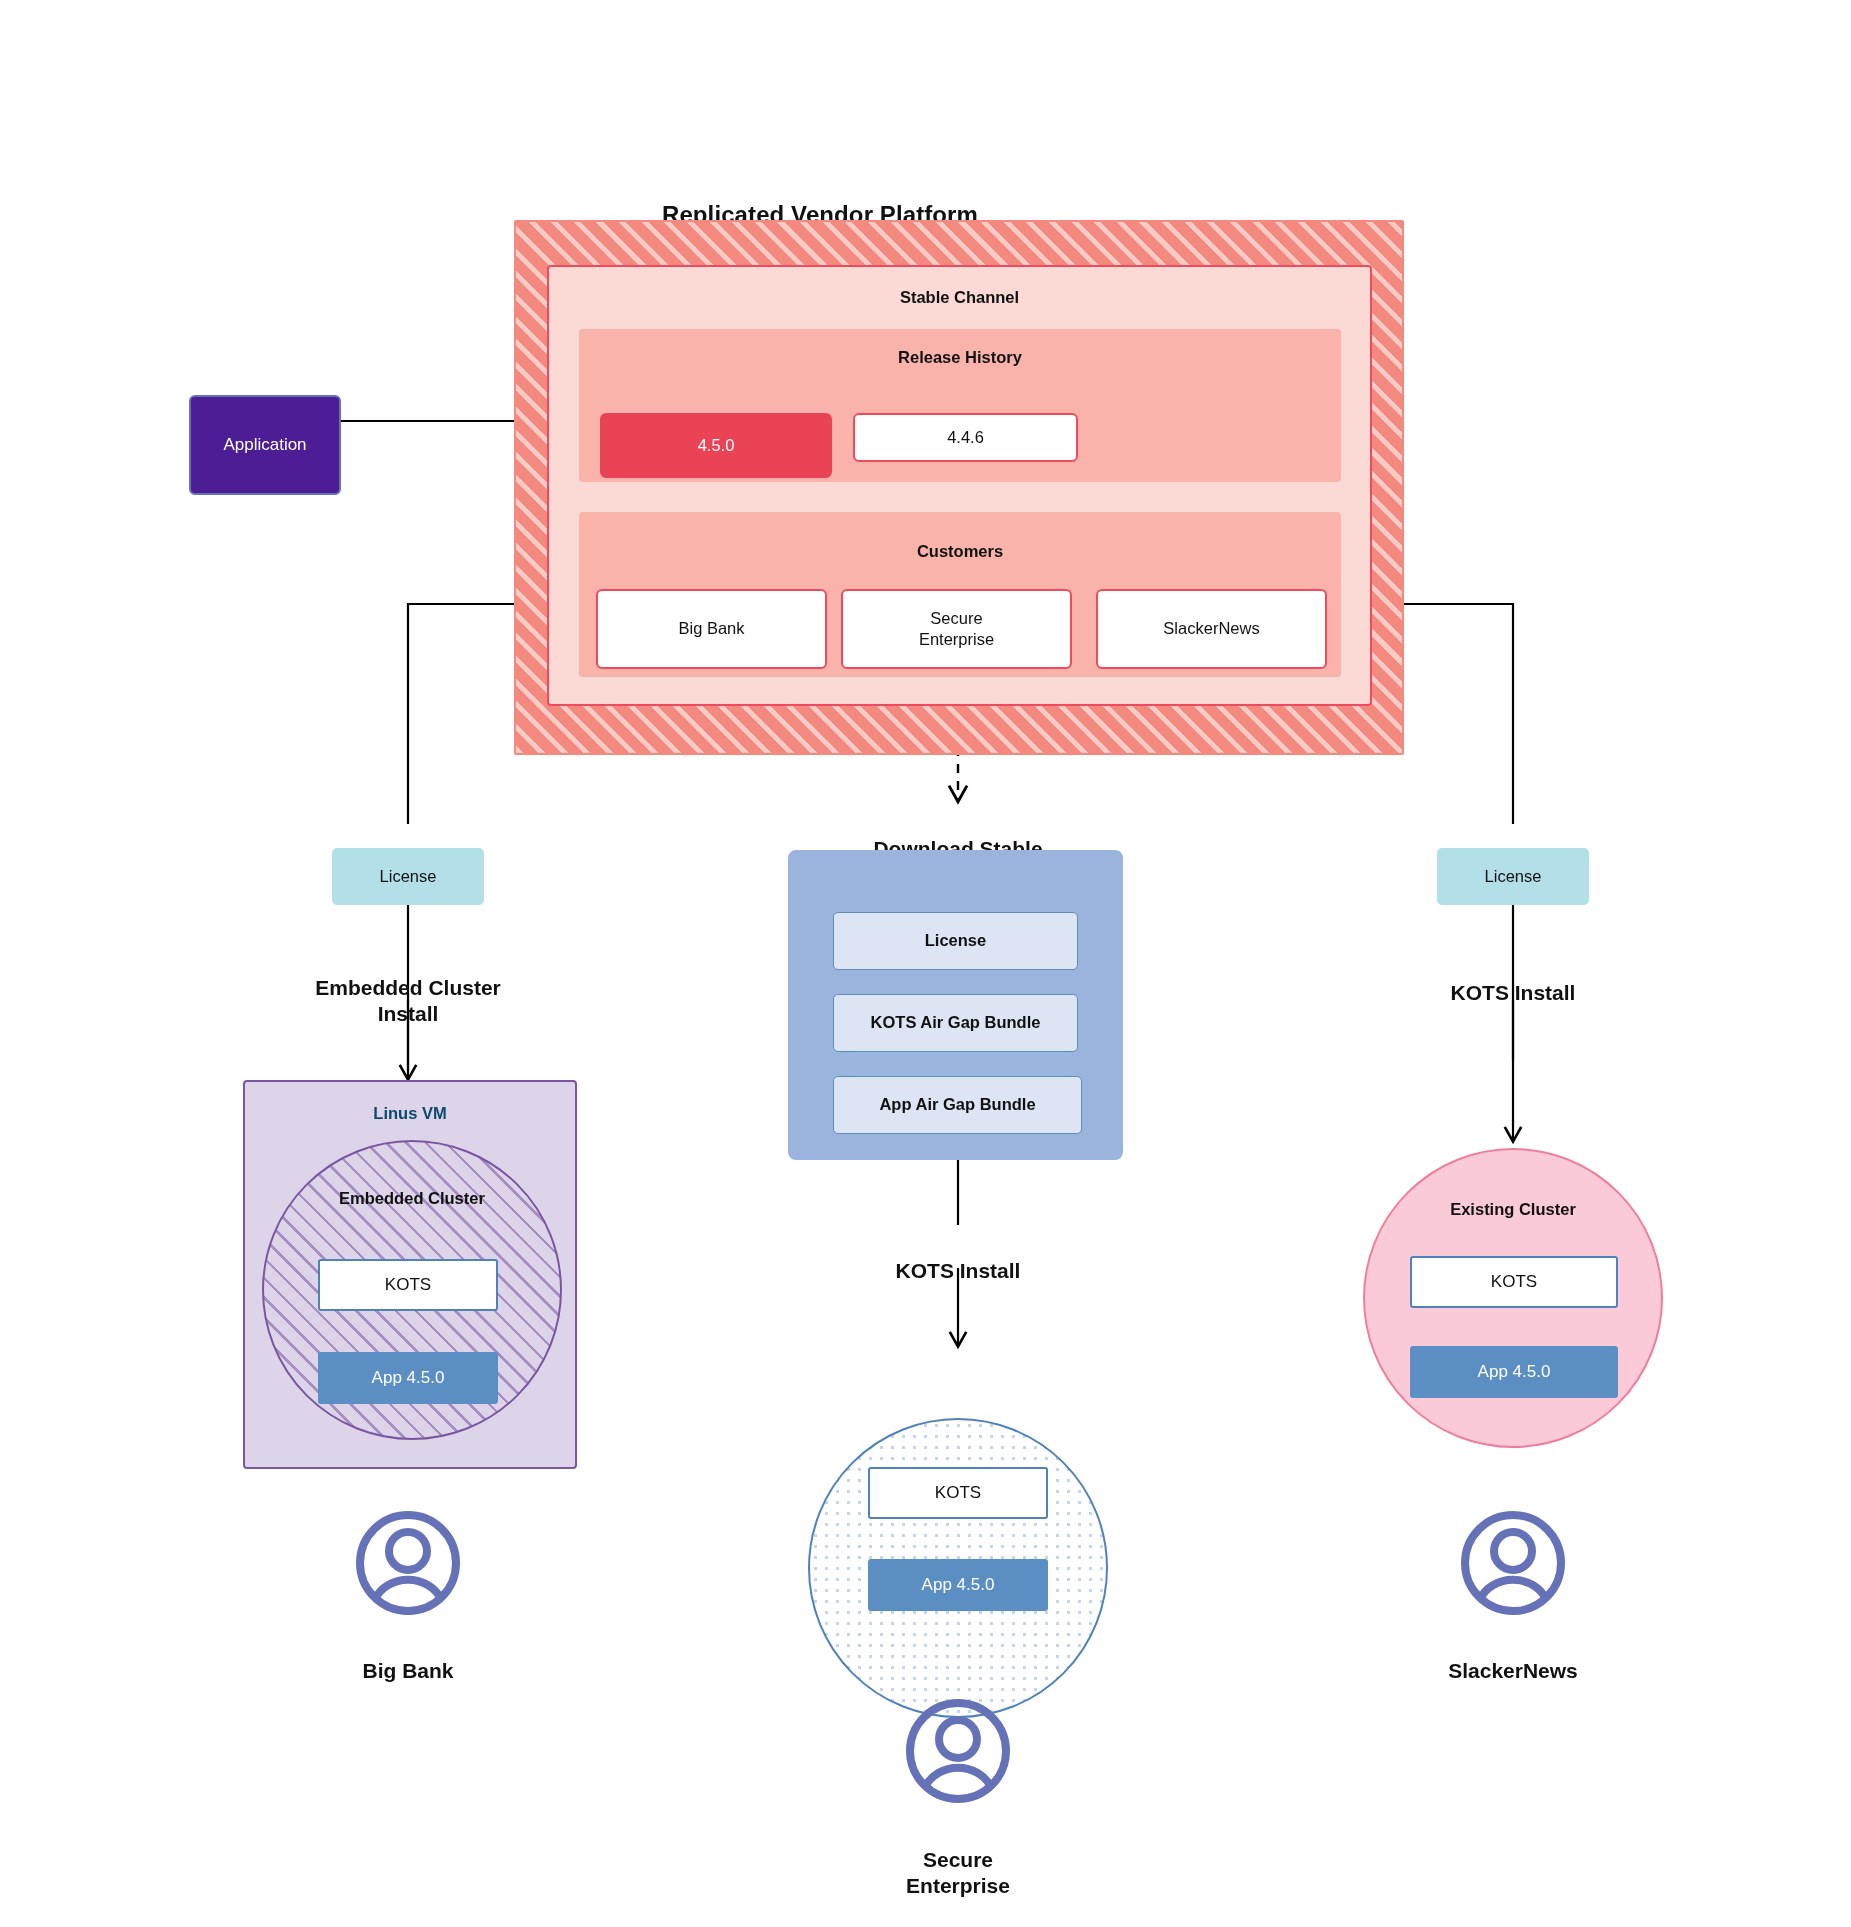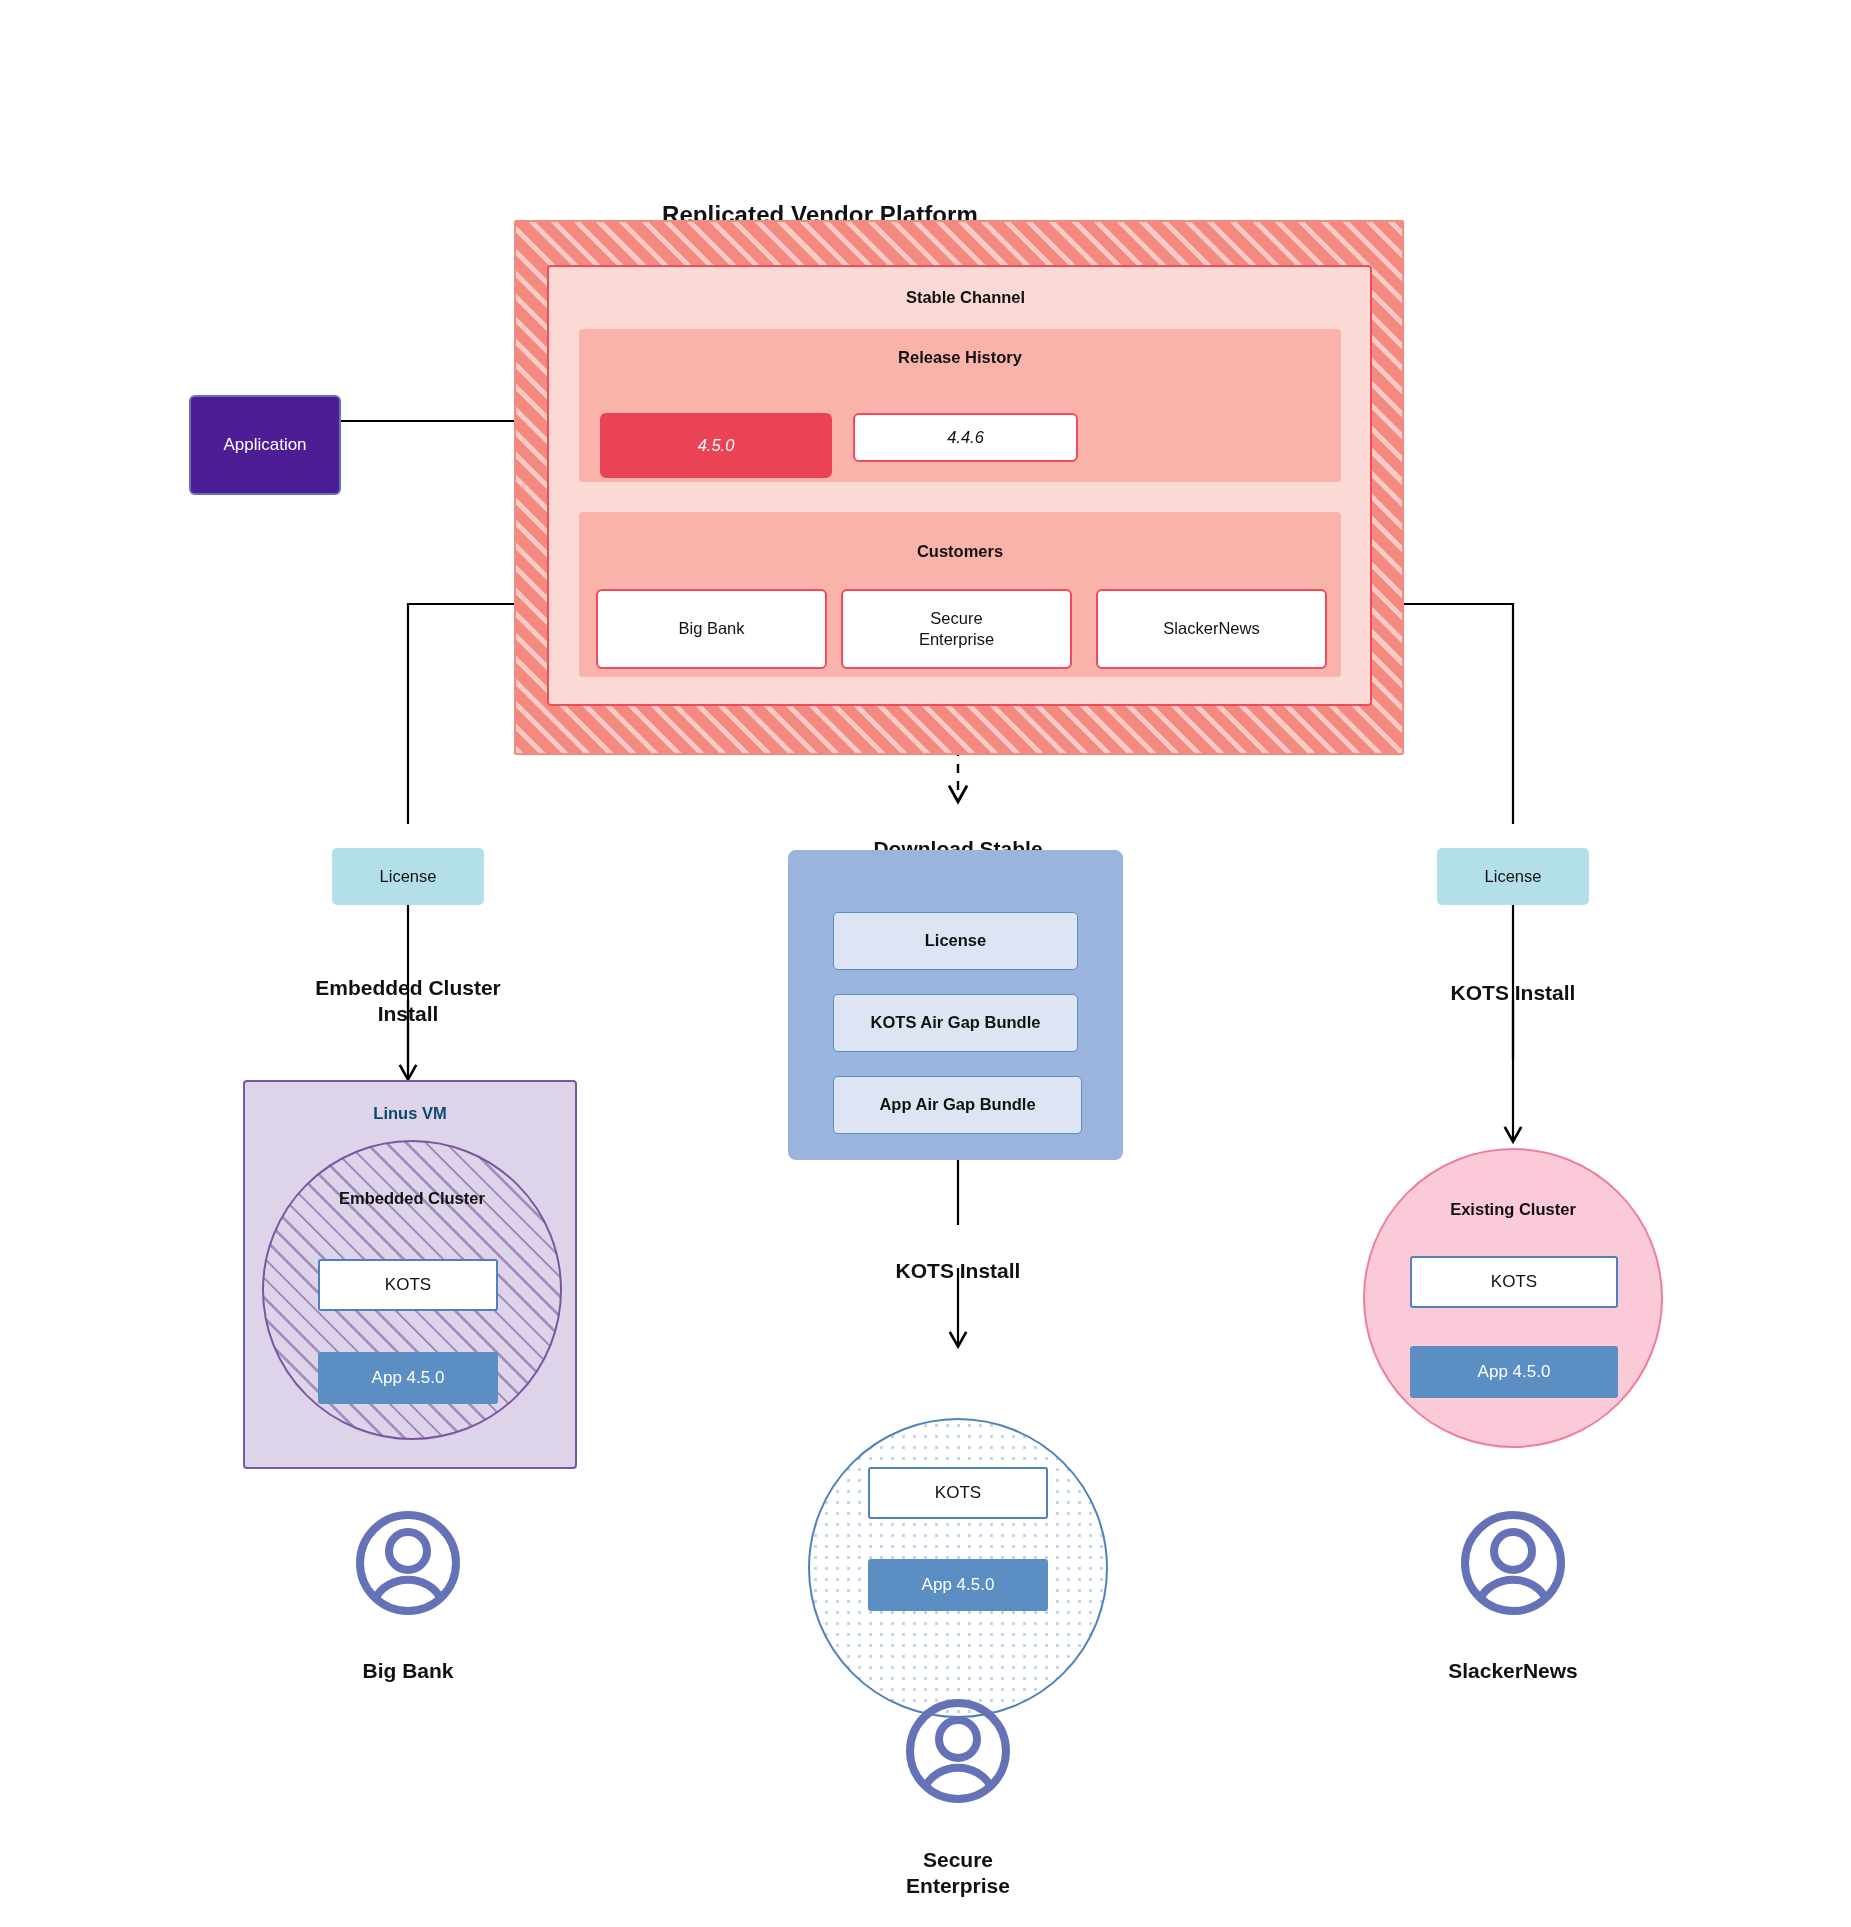--- a/index.html
+++ b/index.html
@@ -64,21 +64,20 @@
     font-weight: 600;
     color: #111111;
     text-align: center;
     width: 100%;
   }
 
   .release-box {
     border-radius: 6px;
     font-size: 16.5px;
     font-weight: 400;
-    font-style: italic;
   }
   .release-box.current {
     background: #ea4356;
     border: 2px solid #ea4356;
     color: #ffffff;
   }
   .release-box.past {
     background: #ffffff;
     border: 2px solid #ef4b5e;
     color: #111111;
@@ -252,21 +251,21 @@
     <path d="M 1513 1283 L 1513 1320" fill="none" stroke="#000000" stroke-width="2.4" stroke-dasharray="7 6" marker-end="url(#arrowd)"></path>
   </svg>
 
   <div class="abs diagram-title center-text" style="left:620px; top:175px; width:400px; height:32px;">Replicated Vendor Platform</div>
 
   <div class="abs application-node center-text" style="left:189px; top:371px; width:152px; height:100px;">Application</div>
 
   <div class="abs platform-outer" style="left:514px; top:220px; width:890px; height:535px;"></div>
 
   <div class="abs stable-channel" style="left:547px; top:265px; width:825px; height:441px;">
-    <div class="panel-label" style="margin-top:21px;margin-left:6px;">Stable Channel</div>
+    <div class="panel-label" style="margin-top:21px;">Stable Channel</div>
   </div>
 
   <div class="abs inner-panel" style="left:579px; top:329px; width:762px; height:153px;">
     <div class="panel-label" style="margin-top:19px;">Release History</div>
   </div>
 
   <div class="abs release-box current center-text" style="left:600px; top:389px; width:232px; height:65px;">4.5.0</div>
   <div class="abs release-box past center-text" style="left:853px; top:389px; width:225px; height:49px;">4.4.6</div>
 
   <div class="abs inner-panel" style="left:579px; top:512px; width:762px; height:165px;">

